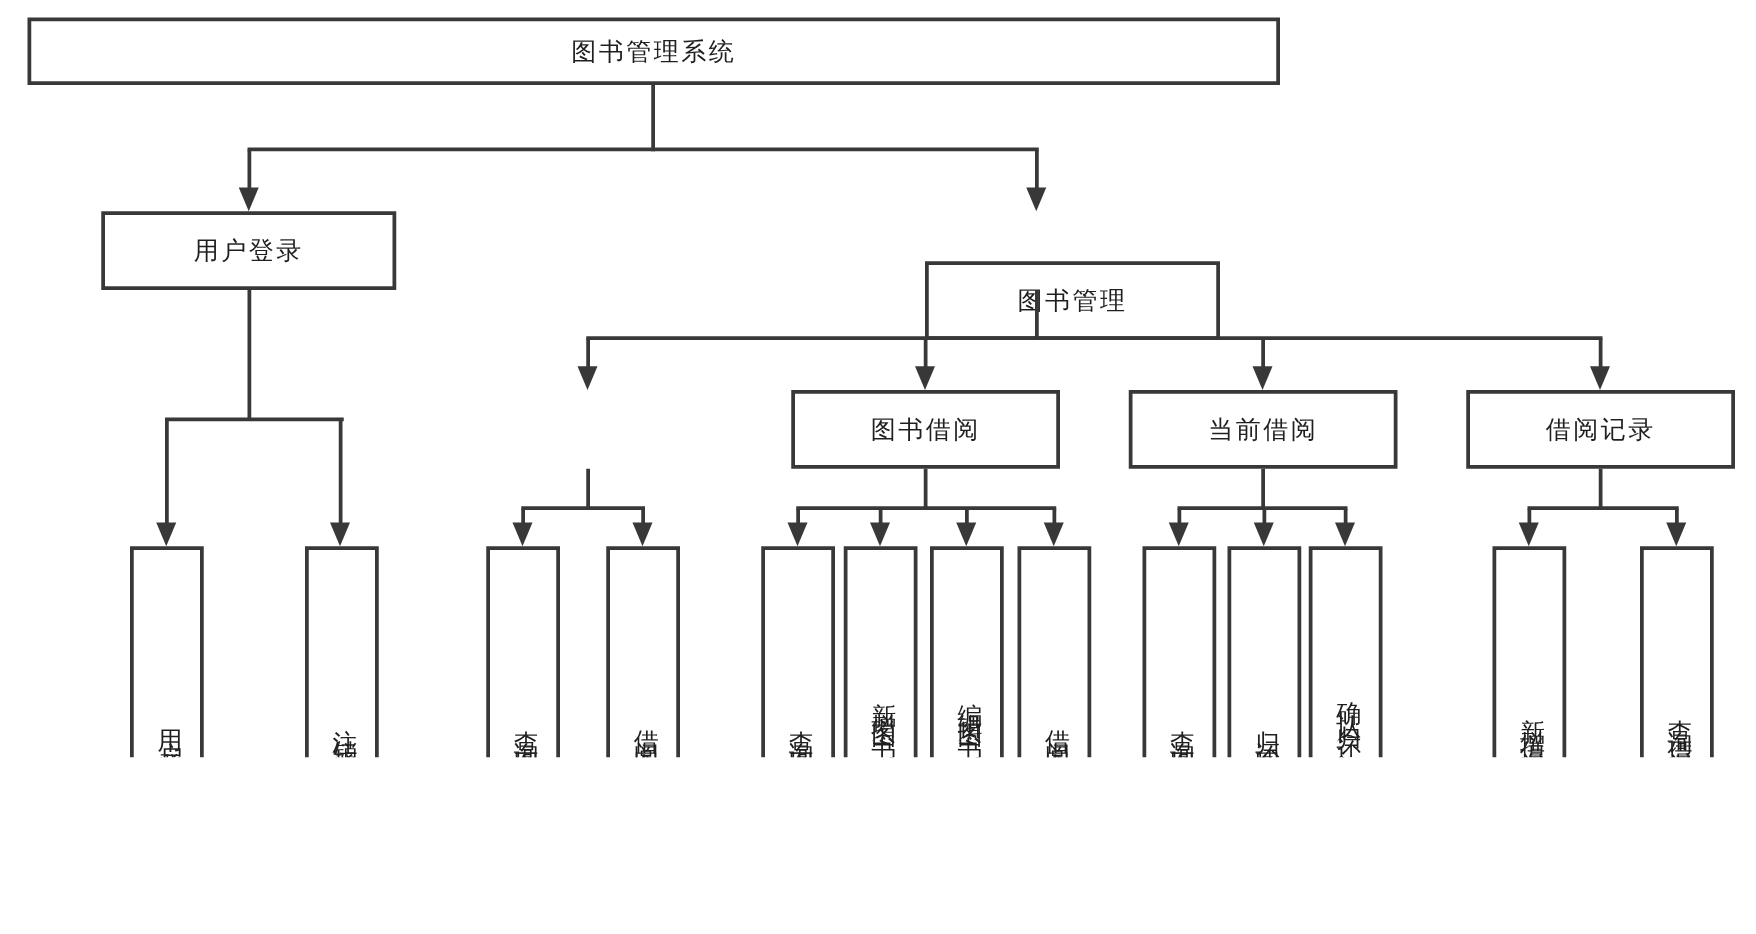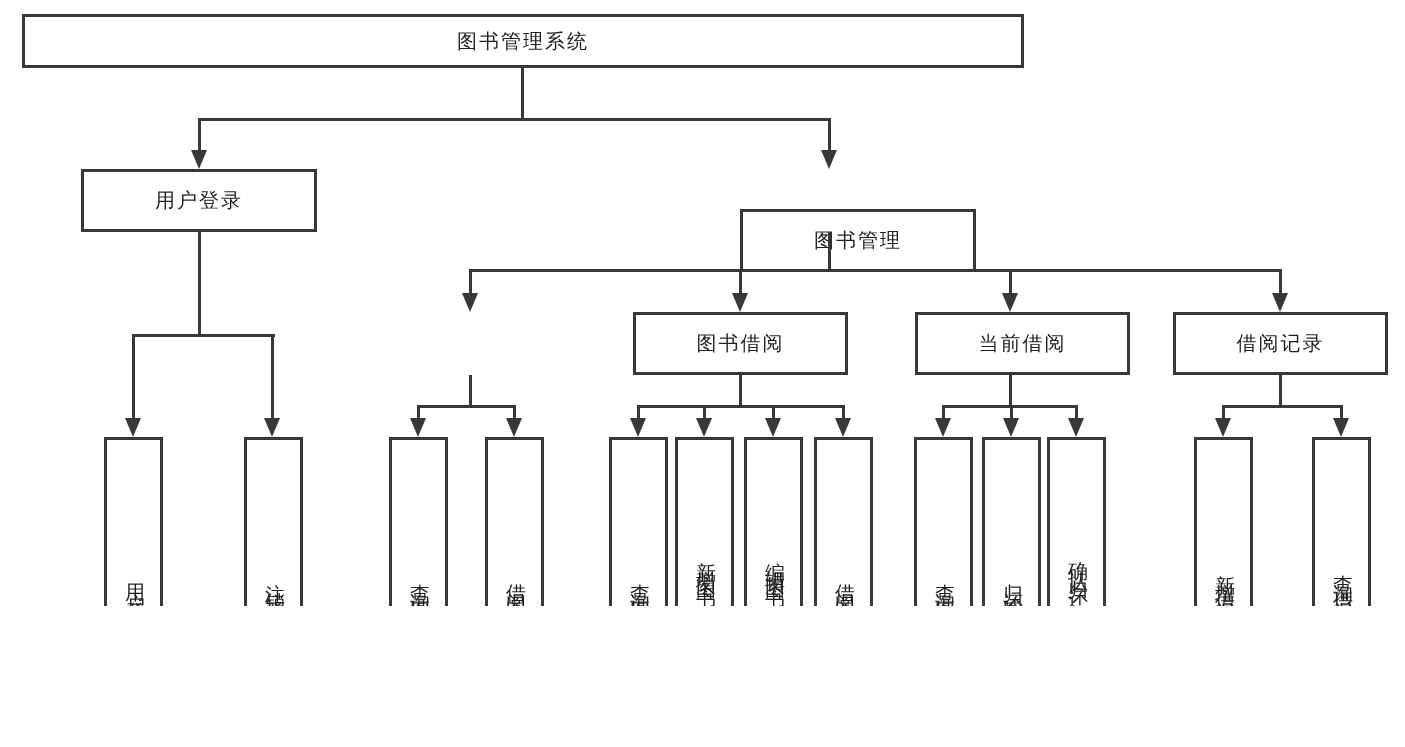--- a/index.html
+++ b/index.html
@@ -66,21 +66,21 @@
 
   <div class="node" style="left:740px;top:169px;width:236px;height:63px;margin-top:40px;">
     <span class="lbl">图书管理</span>
   </div>
 
 
   <div class="node" style="left:633px;top:312px;width:215px;height:63px;">
     <span class="lbl">图书借阅</span>
   </div>
 
-  <div class="node" style="left:903px;top:312px;width:215px;height:63px;margin-left:12px;">
+  <div class="node" style="left:903px;top:312px;width:215px;height:63px;">
     <span class="lbl">当前借阅</span>
   </div>
 
   <div class="node" style="left:1173px;top:312px;width:215px;height:63px;align-items:center;">
     <span class="lbl">借阅记录</span>
   </div>
 
   <div class="node vert" style="left:104px;top:437px;width:59px;height:298px;">
     <span class="lbl">用户登录</span>
   </div>

